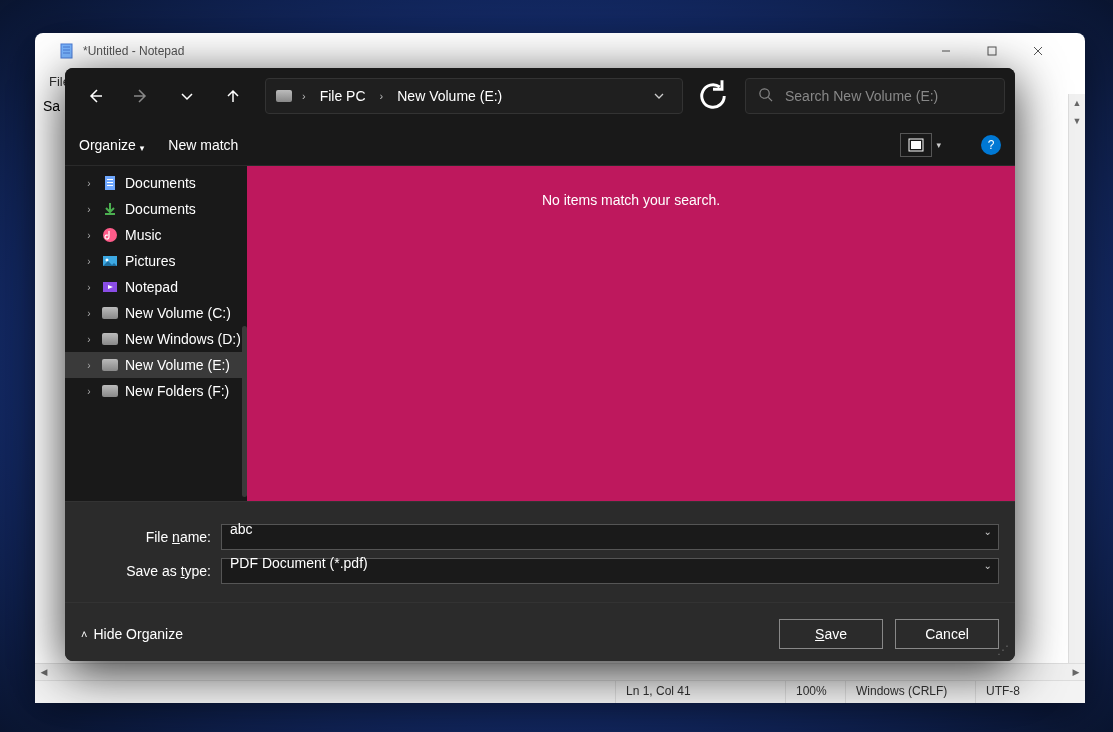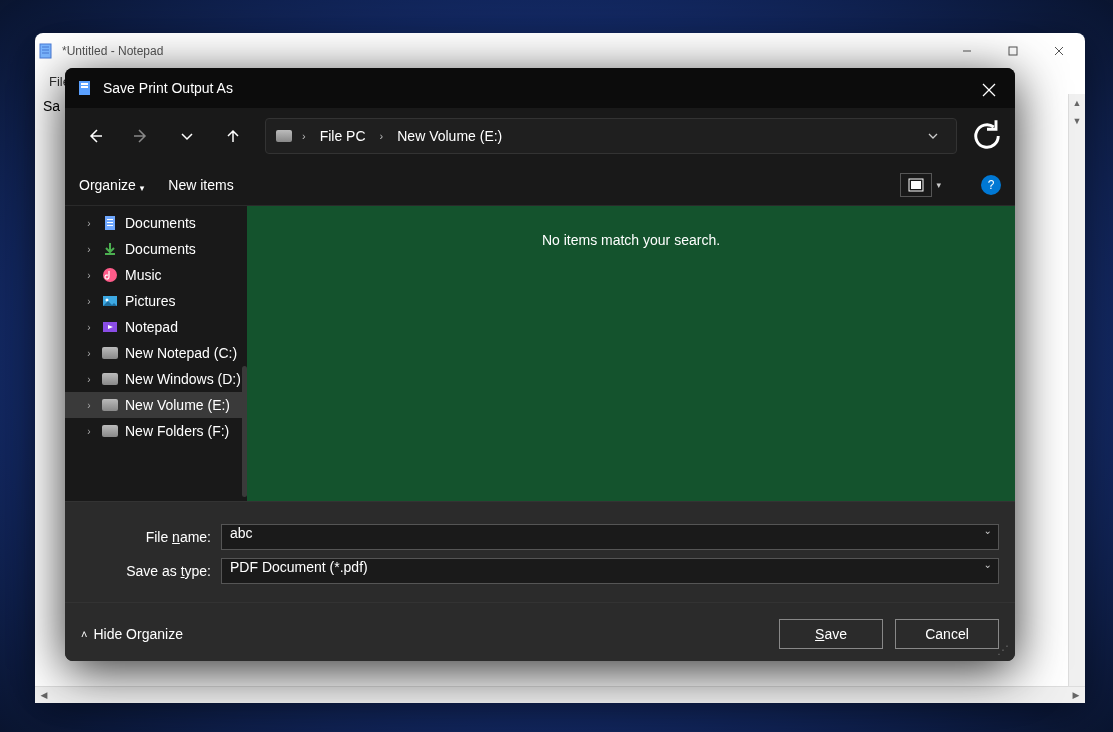--- a/index.html
+++ b/index.html
@@ -8,21 +8,21 @@
   background: radial-gradient(ellipse at 50% 50%, #2a6de0 0%, #1b3a90 40%, #0a1530 100%);
   overflow: hidden; position: relative;
 }
 
 .notepad-window {
   position: absolute; left: 35px; top: 33px; width: 1050px; height: 670px;
   background: #ffffff; border-radius: 8px; box-shadow: 0 8px 40px rgba(0,0,0,.5);
   display: flex; flex-direction: column;
 }
 .np-titlebar {
-  height: 35px; display: flex; align-items: center; padding: 0 3px;
+  height: 35px; display: flex; align-items: center; padding: 0 24px;
   gap: 8px; color: #555;
 }
 .np-icon { width:16px; height:16px; display:inline-flex; align-items:center; justify-content:center; }
 .np-title { font-size: 12px; color: #555; flex: 0 0 auto; }
 .np-title-spacer { flex: 1; }
 .np-win-btns { display:flex; gap: 0; }
 .np-win-btn { width: 46px; height: 30px; display:flex; align-items:center; justify-content:center; color:#555; font-size:12px;}
 .np-win-btn svg { width:12px; height:12px; }
 .np-menubar { height: 26px; display:flex; align-items:center; padding-left:8px; font-size:13px; color:#333; }
 .np-menu-item { padding: 3px 6px; }
@@ -61,26 +61,26 @@
 .toolbar-spacer { flex:1; }
 .view-btn { width:32px; height:24px; border:1px solid #555; display:flex; align-items:center; justify-content:center; }
 .help-btn { width:20px; height:20px; border-radius:50%; background:#0078d4; color:#fff; display:flex; align-items:center; justify-content:center; font-size:12px; margin-left:16px; }
 .sd-body { flex:1; display:flex; min-height:0; }
 .sd-sidebar { width:182px; background:#191919; overflow:hidden; padding-top:4px; position:relative;}
 .sd-sidebar-scrollbar { position:absolute; right:0; top:160px; bottom:4px; width:5px; background:#3a3a3a; border-radius:3px;}
 .tree-item { display:flex; align-items:center; gap:7px; padding:5px 6px 5px 18px; font-size:14px; color:#fff; white-space:nowrap; overflow:hidden; }
 .tree-item.selected { background:#3a3a3a; }
 .tree-exp { width:12px; font-size:10px; color:#aaa; text-align:center;}
 .tree-icon { width:16px; height:16px; display:inline-flex; align-items:center; justify-content:center; font-size:12px;}
-.sd-main { flex:1; background:#14532d; display:flex; align-items:flex-start; justify-content:center; padding-top:26px; color:#fff; font-size:14px; }
+.sd-main { flex:1; background:#be185d; display:flex; align-items:flex-start; justify-content:center; padding-top:26px; color:#fff; font-size:14px; }
 .sd-bottom { background:#2b2b2b; padding:14px 16px 10px; border-top:1px solid #333; }
 .field-row { display:flex; align-items:center; gap:10px; margin-bottom:8px;margin-top:8px; }
 .field-label { width:130px; text-align:right; font-size:14px; color:#fff; }
 .field-label .ul { text-decoration:underline; }
-.field-input { flex:1; height:26px; background:#1a1a1a; border:1px solid #555; color:#fff; font-size:14px; padding:0 8px; display:flex; align-items:flex-start; position:relative;}
+.field-input { flex:1; height:26px; background:#1a1a1a; border:1px solid #555; color:#fff; font-size:14px; padding:12px 8px; display:flex; align-items:flex-end; position:relative;}
 .field-input .dropdown-ar { position:absolute; right:6px; font-size:10px; color:#ccc; }
 .sd-footer { display:flex; align-items:center; padding:16px 16px 12px; background:#2b2b2b; border-top:1px solid #333; }
 .hide-folders { display:flex; align-items:center; gap:6px; font-size:14px; color:#fff; }
 .footer-spacer { flex:1; }
 .btn { width:104px; height:30px; border:1px solid #888; background:transparent; color:#fff; font-size:14px; display:flex; align-items:center; justify-content:center; margin-left:12px; }
 .btn .ul { text-decoration:underline; }
 .resize-grip { position:absolute; right:4px; bottom:4px; width:14px; height:14px; color:#666; font-size:12px; }
 .drive-icon{ width:16px;height:12px;background:linear-gradient(#bbb,#888);border-radius:2px;display:inline-block;}
 </style>
 </head>
@@ -126,39 +126,30 @@
       <div class="np-scroll-up">▲</div>
       <div style="flex:1"></div>
       <div class="np-scroll-down">▼</div>
     </div>
   </div>
   <div class="np-scrollbar-bottom">
     <div class="np-scroll-left">◀</div>
     <div class="np-scroll-track-h"></div>
     <div class="np-scroll-right-b">▶</div>
   </div>
+  <div class="np-statusbar">
+    <div class="np-status-spacer"></div>
+    <div class="np-status-seg" style="min-width:170px">Ln 1, Col 41</div>
+    <div class="np-status-seg">100%</div>
+    <div class="np-status-seg" style="min-width:130px">Windows (CRLF)</div>
+    <div class="np-status-seg" style="min-width:110px">UTF-8</div>
+  </div>
 </div>
 
 <div class="save-dialog">
-  <div class="sd-titlebar">
-    <span class="sd-title-icon">
-      <svg viewBox="0 0 16 16">
-          <rect x="2" y="1" width="11" height="14" fill="#5aa0ff"></rect>
-          <rect x="4" y="3" width="7" height="2" fill="#fff"></rect>
-          <rect x="4" y="6" width="7" height="2" fill="#fff"></rect>
-        </svg>
-    </span>
-    <span class="sd-title">Save Print Output As</span>
-    <div class="sd-close">
-      <svg viewBox="0 0 14 14">
-          <line x1="1" y1="1" x2="13" y2="13" stroke="#fff" stroke-width="1.2"></line>
-          <line x1="13" y1="1" x2="1" y2="13" stroke="#fff" stroke-width="1.2"></line>
-        </svg>
-    </div>
-  </div>
 
   <div class="sd-nav">
     <div class="nav-btn">
         <svg viewBox="0 0 16 16">
           <path d="M10 2 L4 8 L10 14 M4 8 H15" fill="none" stroke="#fff" stroke-width="1.5"></path>
         </svg>
       </div>
     <div class="nav-btn">
         <svg viewBox="0 0 16 16">
           <path d="M6 2 L12 8 L6 14 M12 8 H1" fill="none" stroke="#888" stroke-width="1.5"></path>
@@ -187,28 +178,35 @@
             <path d="M2 4 L6 8 L10 4" fill="none" stroke="#ccc" stroke-width="1.3"></path>
           </svg>
         </span>
     </div>
     <div class="refresh-btn">
         <svg viewBox="0 0 16 16">
           <path d="M13 8a5 5 0 1 1-2-4" fill="none" stroke="#fff" stroke-width="1.3"></path>
           <path d="M12 1 L12 5 L8 5" fill="none" stroke="#fff" stroke-width="1.3"></path>
         </svg>
       </div>
+    <div class="search-bar">
+      <span><svg width="15" height="15" viewBox="0 0 16 16">
+            <circle cx="7" cy="7" r="5" fill="none" stroke="#888" stroke-width="1.3"></circle>
+            <line x1="11" y1="11" x2="15" y2="15" stroke="#888" stroke-width="1.3"></line>
+          </svg></span>
+      <span>Search New Volume (E:)</span>
+    </div>
   </div>
 
   <div class="sd-toolbar">
     <div class="organize">
       <span>Organize</span>
       <span style="font-size:9px;">▾</span>
     </div>
-    <div>New items</div>
+    <div>New match</div>
     <div class="toolbar-spacer"></div>
     <div style="display:flex;align-items:center;gap:4px;">
       <div class="view-btn">
           <svg width="16" height="14" viewBox="0 0 16 14">
             <rect x="1" y="1" width="14" height="12" fill="none" stroke="#fff"></rect>
             <rect x="3" y="3" width="10" height="8" fill="#fff"></rect>
           </svg>
         </div>
       <span style="font-size:9px;color:#ccc;">▾</span>
     </div>
@@ -268,21 +266,21 @@
               <path d="M6 6l5 2-5 2z" fill="#fff"></path>
             </svg>
           </span>
           <span>Notepad</span>
         </div>
         <div class="tree-item">
           <span class="tree-exp">›</span>
           <span class="tree-icon">
             <span class="drive-icon"></span>
           </span>
-          <span>New Notepad (C:)</span>
+          <span>New Volume (C:)</span>
         </div>
         <div class="tree-item">
           <span class="tree-exp">›</span>
           <span class="tree-icon">
             <span class="drive-icon"></span>
           </span>
           <span>New Windows (D:)</span>
         </div>
         <div class="tree-item selected">
           <span class="tree-exp">›</span>

